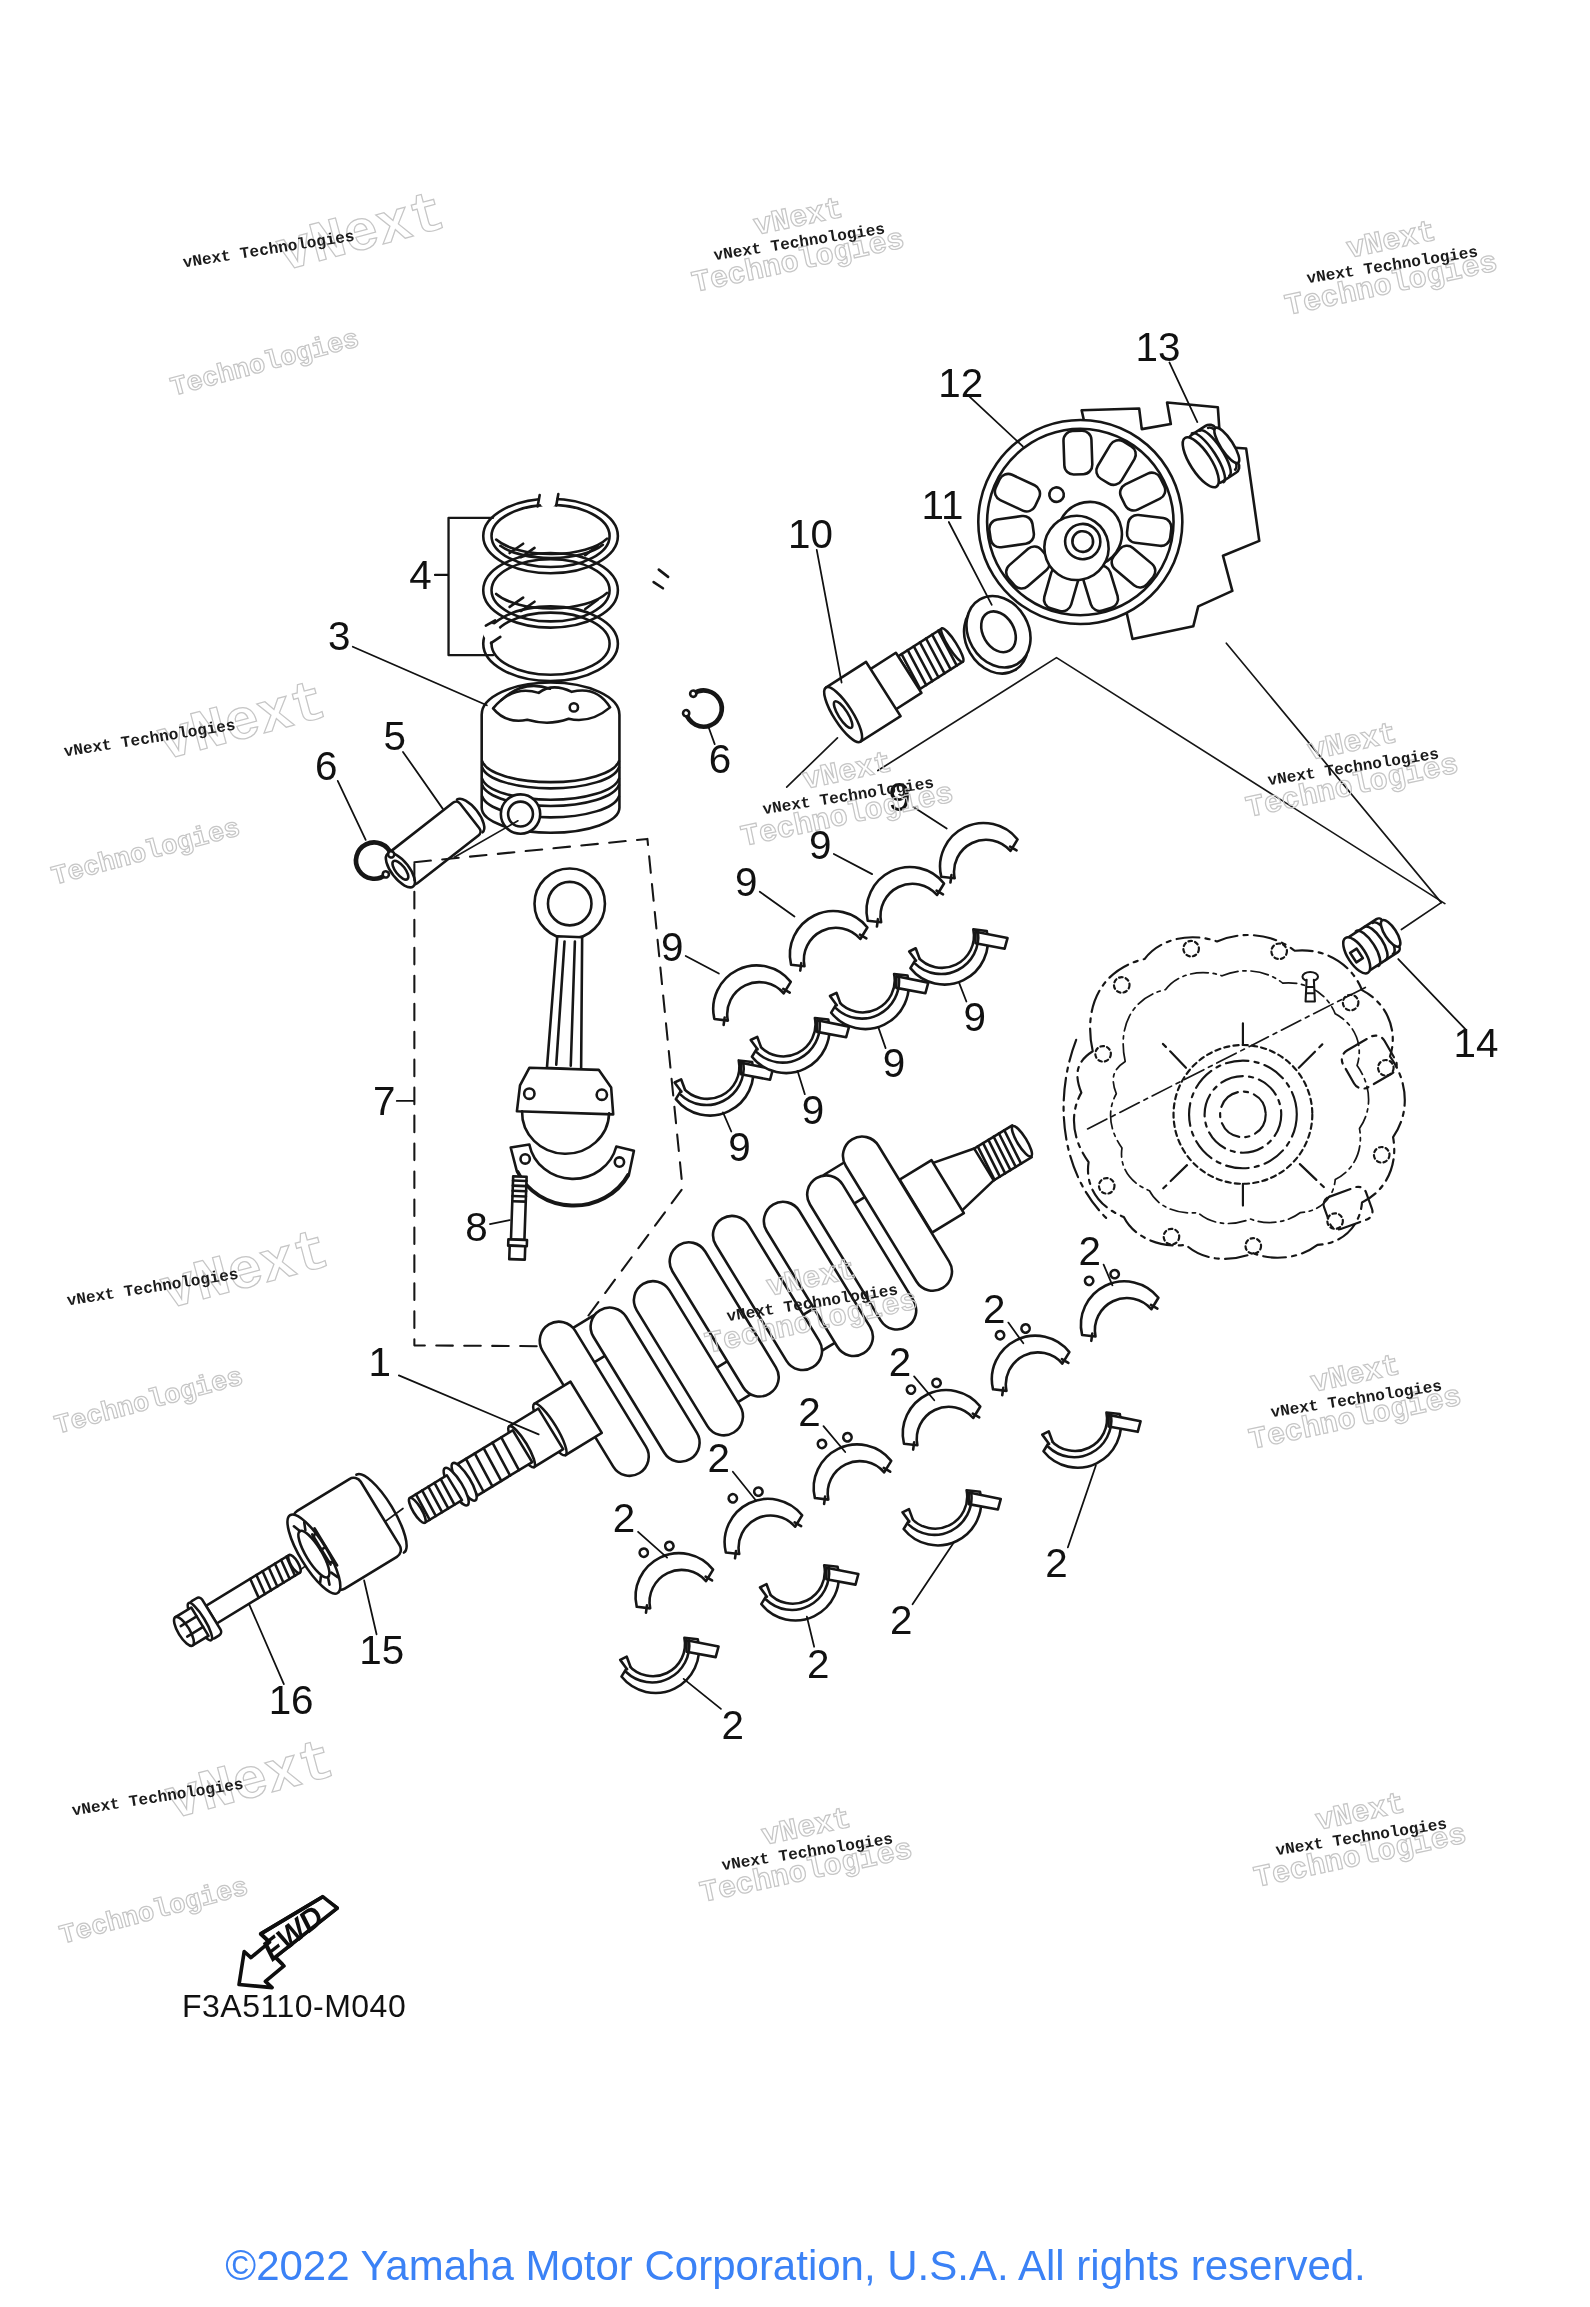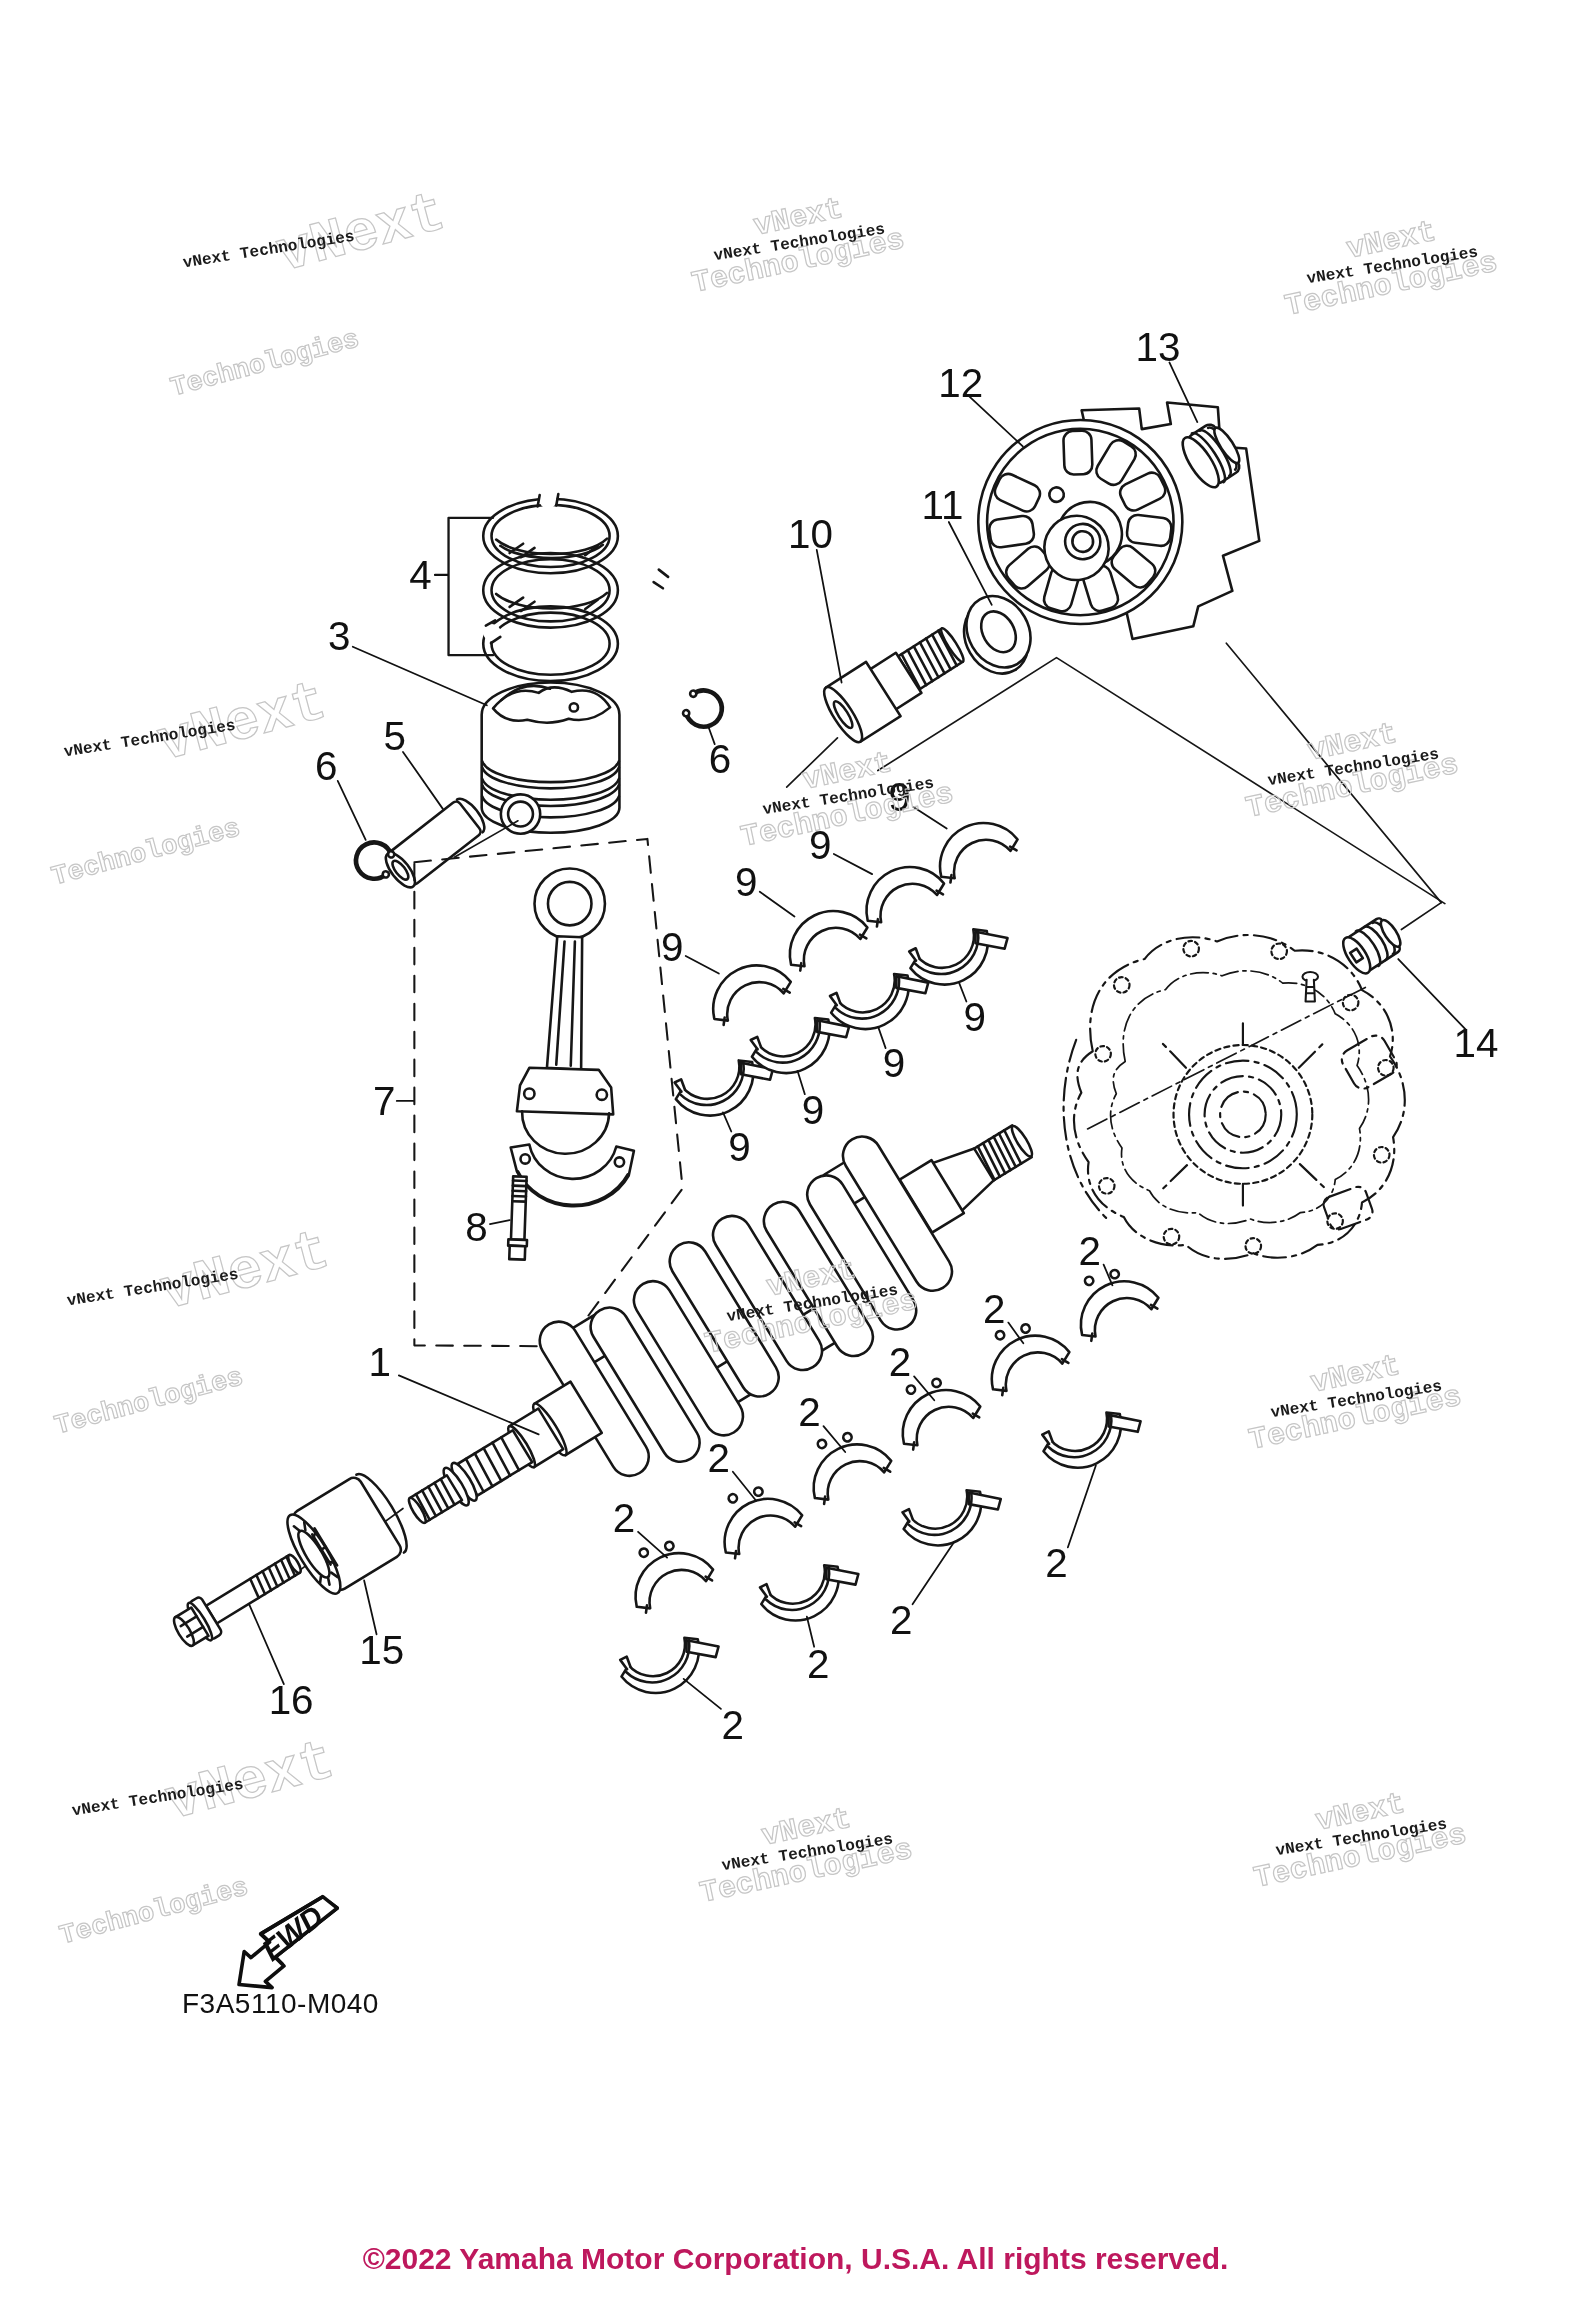--- a/index.html
+++ b/index.html
@@ -3,23 +3,23 @@
 <meta charset="utf-8">
 <style>
   html,body{margin:0;padding:0;background:#888;}
   #page{position:relative;width:1591px;height:2307px;background:#ffffff;overflow:hidden;
         font-family:"Liberation Sans",sans-serif;}
   #art{position:absolute;left:0;top:0;z-index:1;}
   #wm-layer{position:absolute;left:0;top:0;width:100%;height:100%;z-index:2;pointer-events:none;}
   .wm{position:absolute;overflow:visible;}
   .wm text{font-family:"Liberation Mono","DejaVu Sans Mono",monospace;font-weight:700;text-anchor:middle;}
   .wm .outline{fill:none;stroke-width:2.4px;}
-  #code-label{position:absolute;left:182px;top:1988px;z-index:3;font-size:28px;letter-spacing:0.5px;color:#111;}
+  #code-label{position:absolute;left:182px;top:1988px;z-index:3;font-size:32px;letter-spacing:0.5px;color:#111;}
   #copyright{position:absolute;left:0;top:2242px;width:100%;z-index:3;text-align:center;
-             font-size:30px;font-weight:700;color:#be185d;letter-spacing:0px;}
+             font-size:42px;font-weight:400;color:#3b82f6;letter-spacing:0px;}
   #fwd{position:absolute;left:207px;top:1885px;z-index:3;}
   .co-text{font-family:"Liberation Sans",sans-serif;fill:#111;}
 </style>
 </head>
 <body>
 
 <div id="page">
 
   <svg id="art" width="1591" height="2307" viewBox="0 0 3072 4455">
     <defs>

